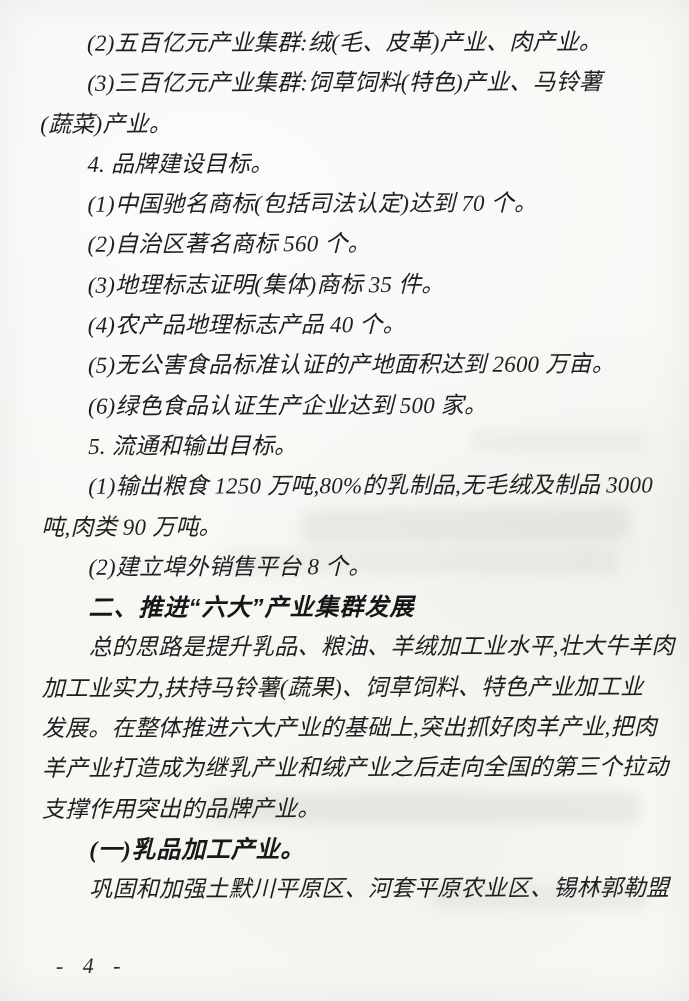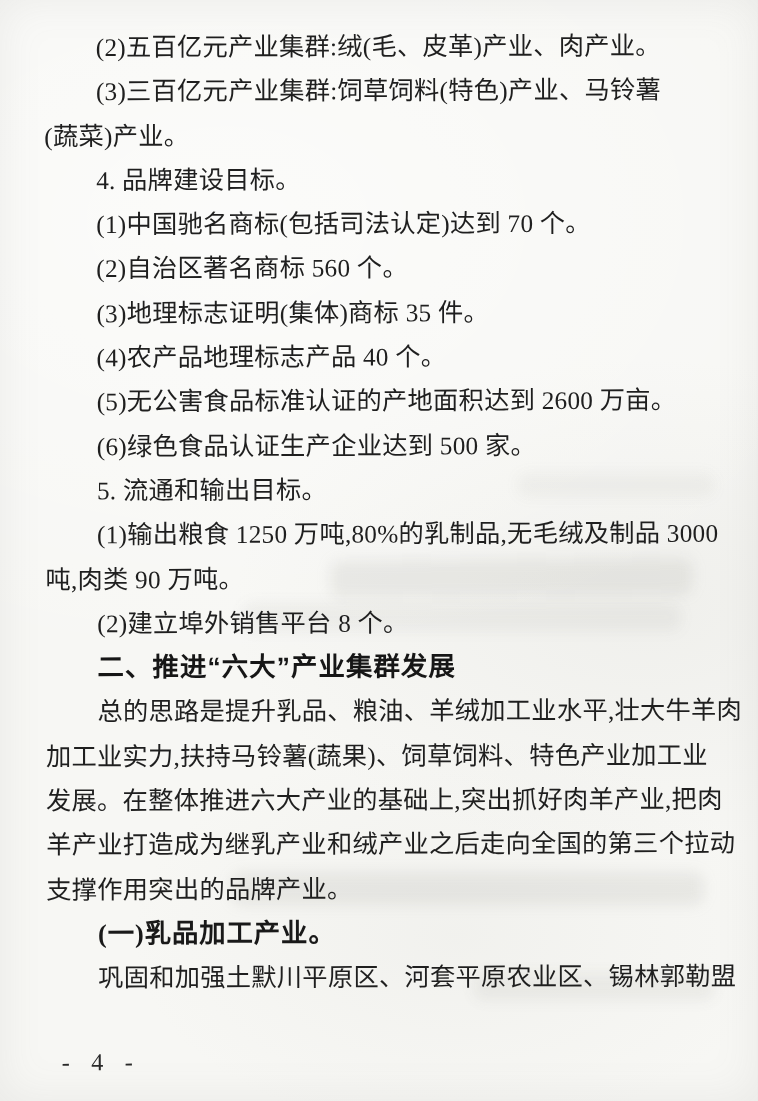--- a/index.html
+++ b/index.html
@@ -17,20 +17,21 @@
     position: relative;
     width: 689px;
     height: 1001px;
     background:
       radial-gradient(ellipse 900px 600px at 30% 20%, rgba(255,255,255,0.55), rgba(255,255,255,0) 70%),
       radial-gradient(ellipse 500px 300px at 85% 55%, rgba(205,205,200,0.18), rgba(255,255,255,0) 75%),
       radial-gradient(ellipse 420px 260px at 60% 85%, rgba(208,208,202,0.15), rgba(255,255,255,0) 70%),
       #f7f7f4;
     box-shadow: inset 0 0 40px rgba(120,120,115,0.10);
     overflow: hidden;
+    font-style: italic;
   }
   
   .artifact {
     position: absolute;
     background: rgba(150,150,145,0.14);
     filter: blur(6px);
     border-radius: 10px;
     pointer-events: none;
   }
   .a1 { left: 300px; top: 508px; width: 330px; height: 34px; transform: rotate(-0.5deg); }

